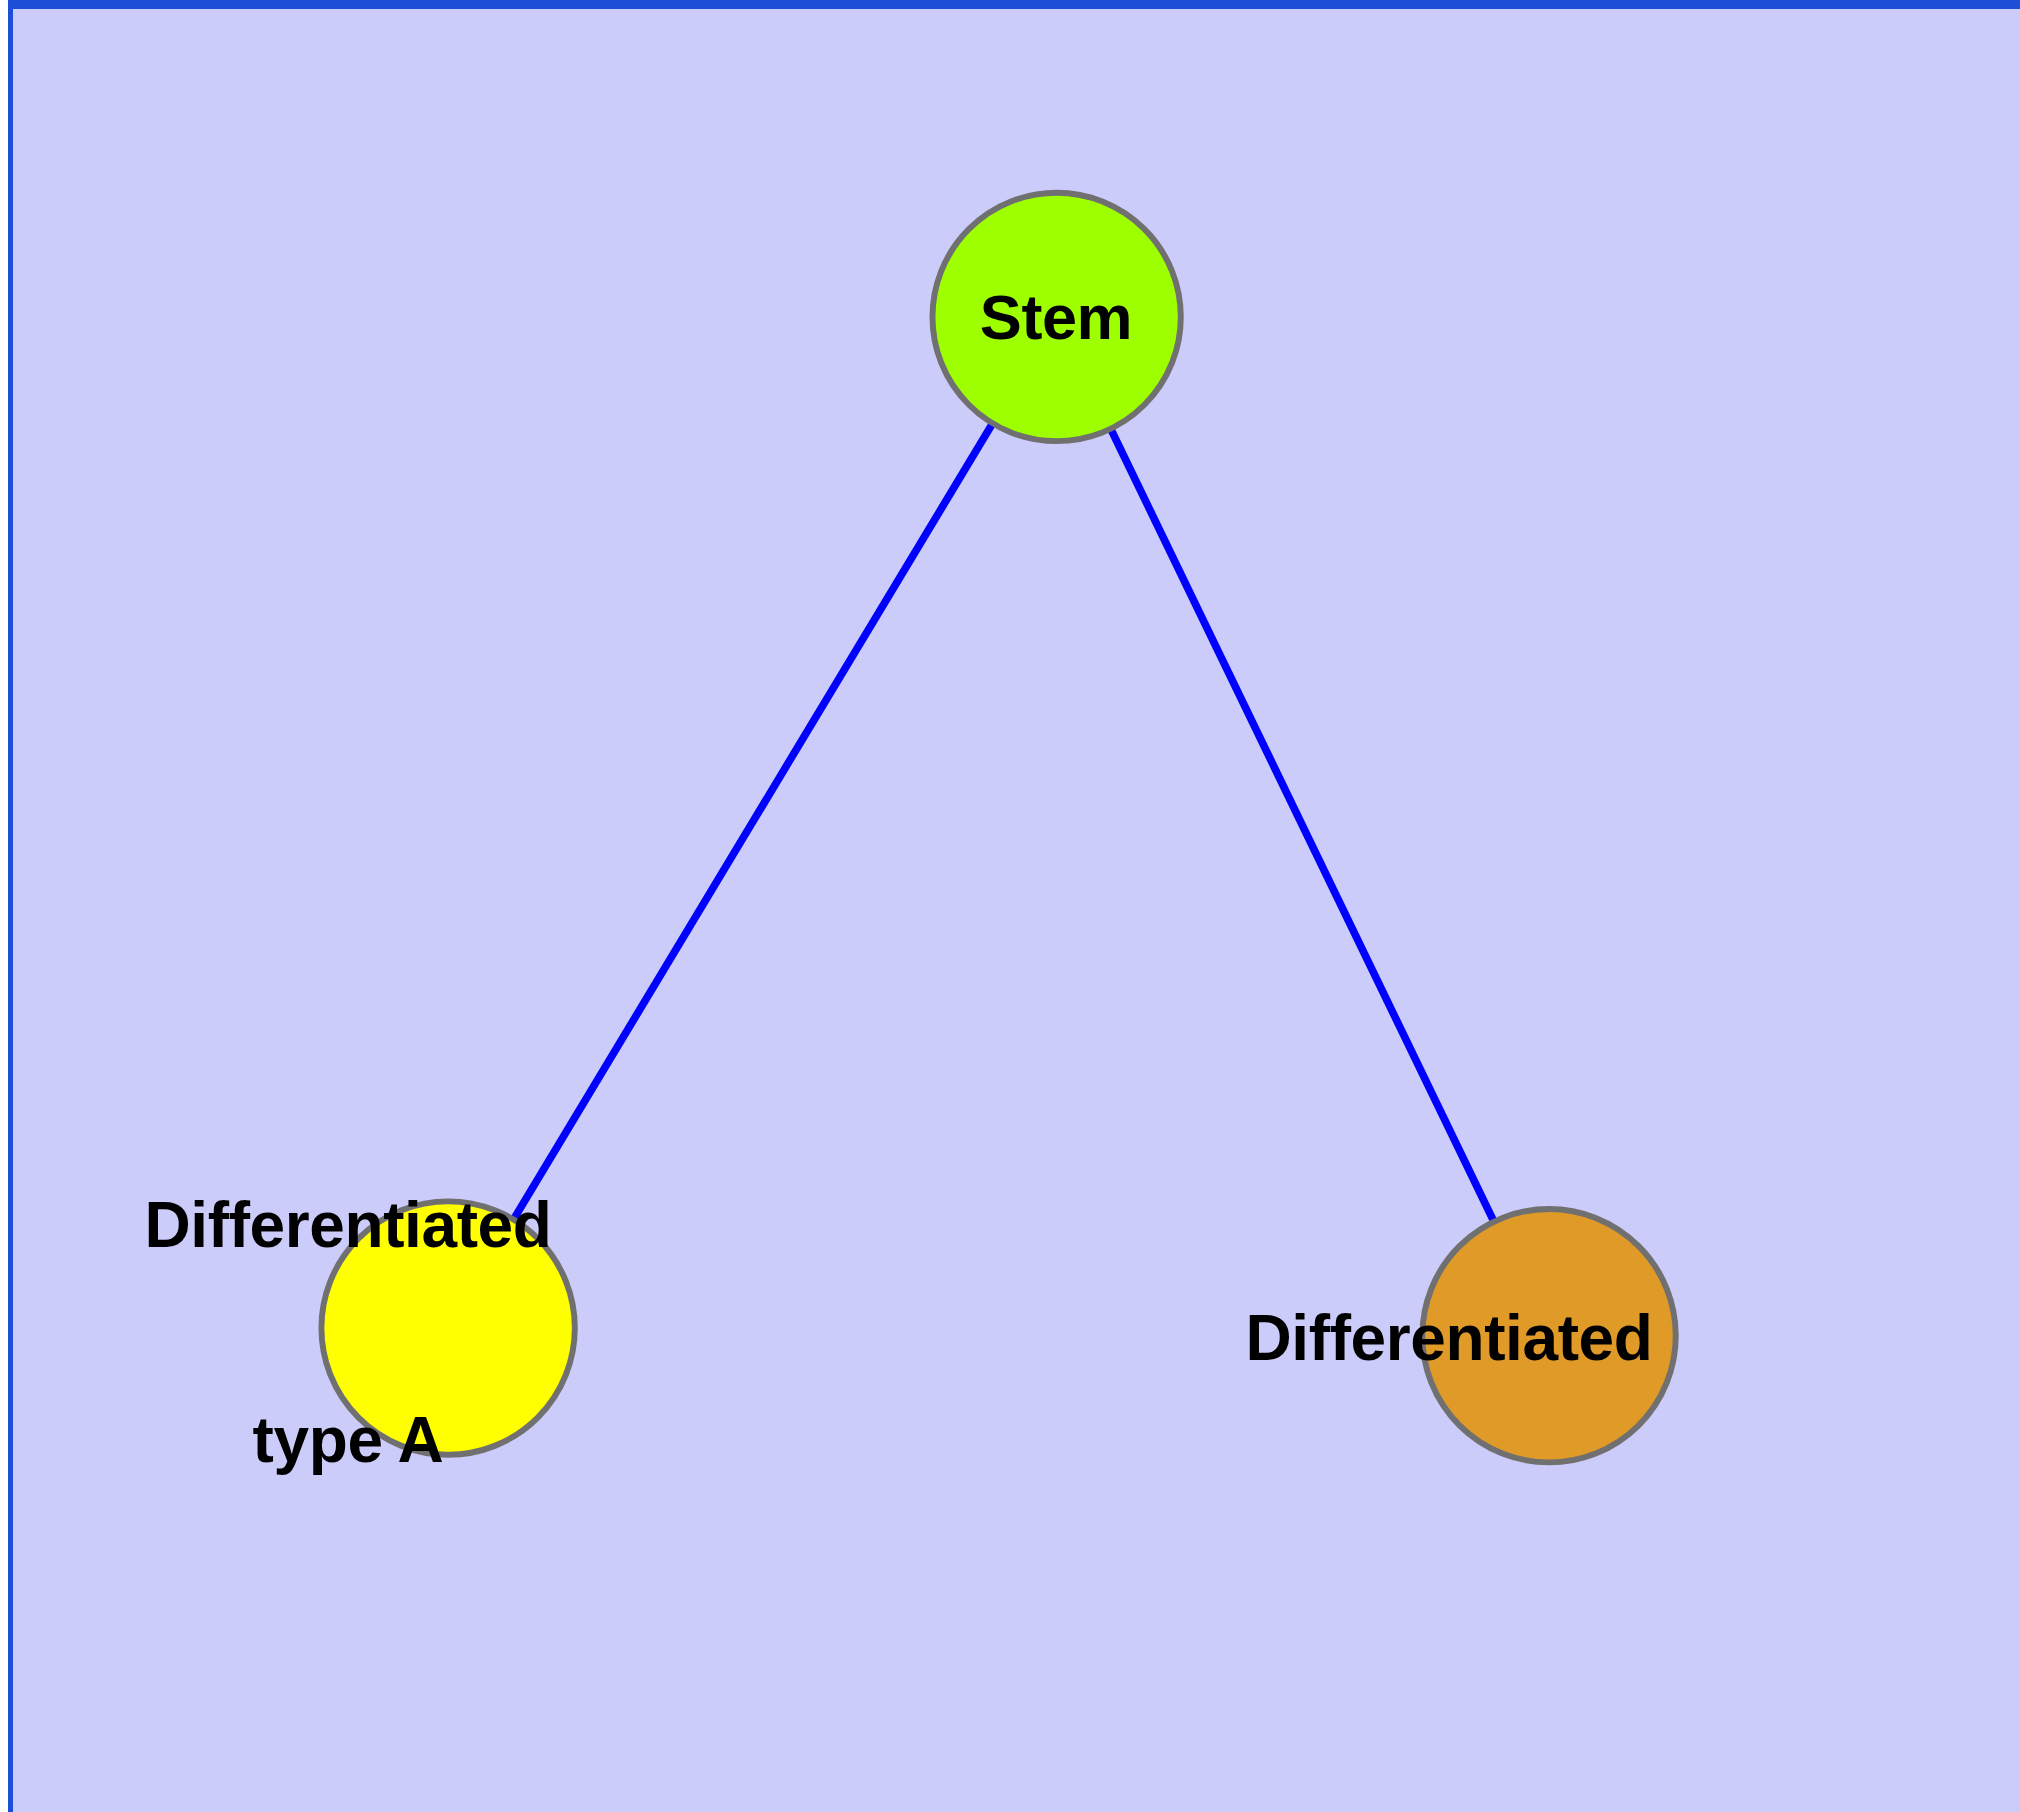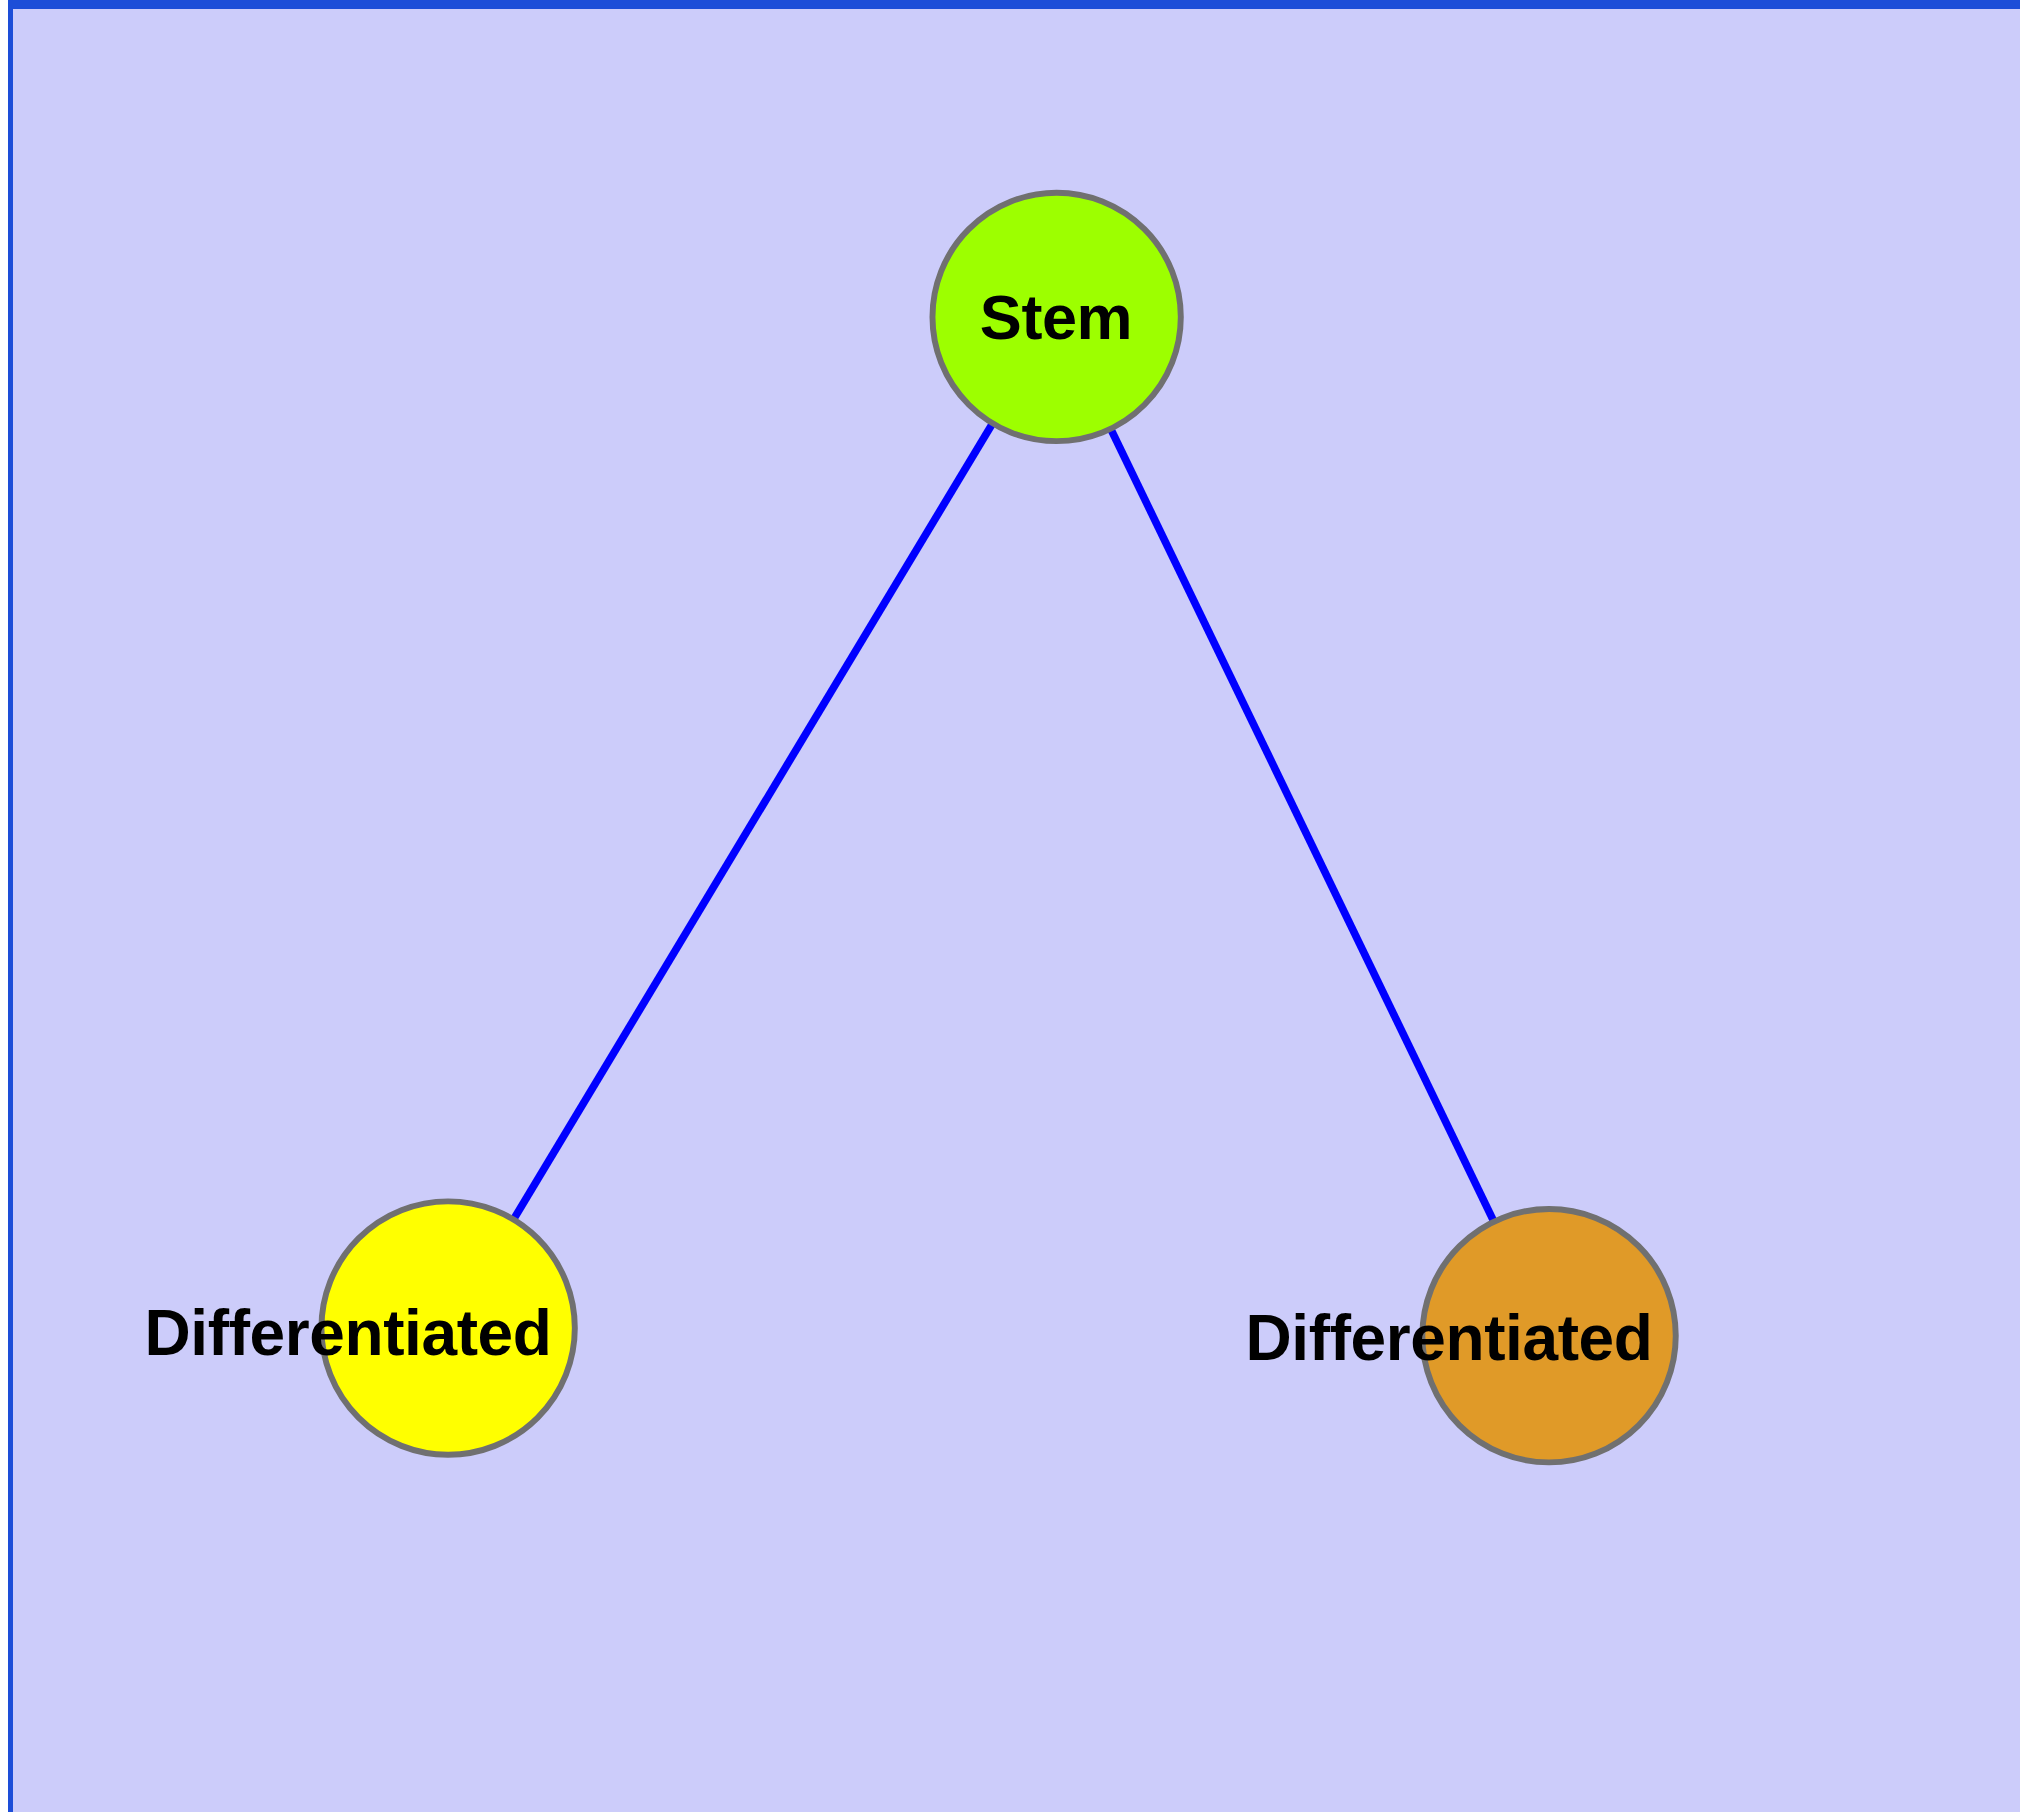--- a/index.html
+++ b/index.html
@@ -82,20 +82,21 @@
       <circle cx="1818" cy="1576" r="149.5" fill="#e09a28" stroke="#707070" stroke-width="7"></circle>
     </g>
   </svg>
 
   <div class="node-label" id="label-stem">
     <div>Stem</div>
   </div>
 
   <div class="node-label" id="label-diff-a">
     <div>Differentiated</div>
+    <div>type A</div>
   </div>
 
   <div class="node-label" id="label-diff-b">
     <div>Differentiated</div>
   </div>
 
 </div>
 
 
 </body></html>

